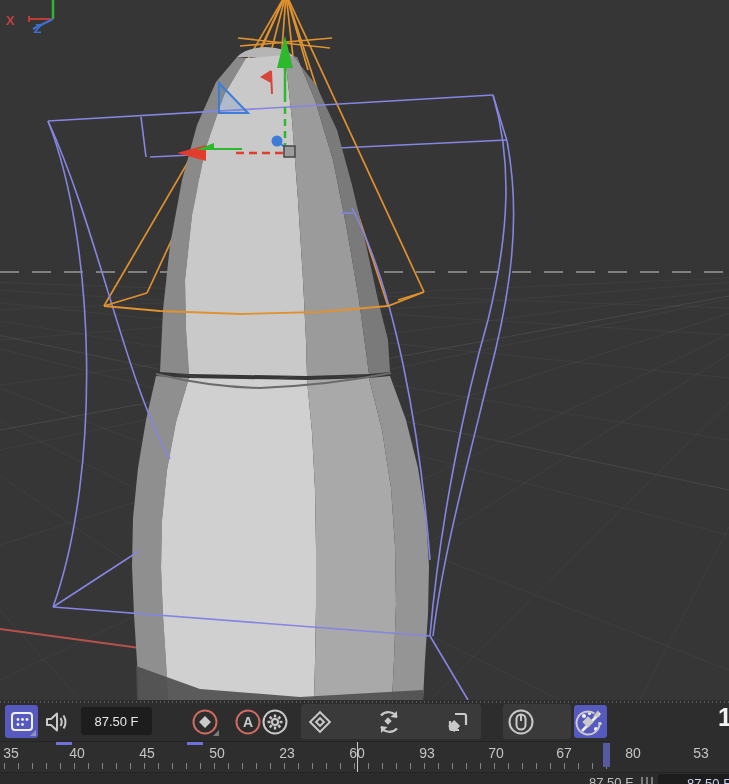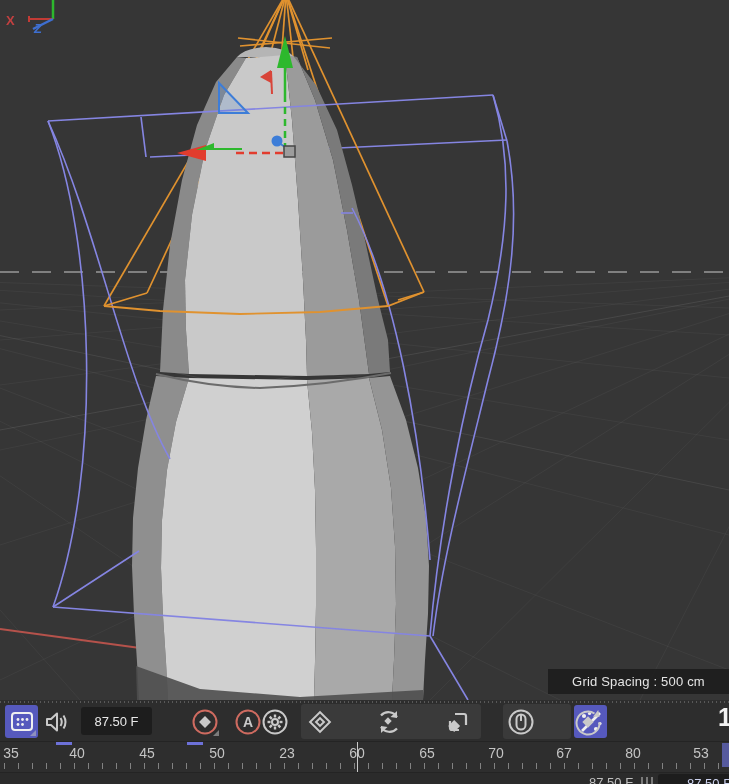--- a/index.html
+++ b/index.html
@@ -23,21 +23,21 @@
   .tbtn.active{background:#5659bd;}
   .panel{position:absolute;top:4px;height:35px;background:#3a3a3a;border-radius:3px;display:flex;}
   .panel .tbtn{position:relative;top:1px;}
   .corner{position:absolute;right:2px;bottom:2px;width:0;height:0;
           border-left:6px solid transparent;border-bottom:6px solid rgba(190,190,190,.55);}
   .framefield{position:absolute;left:81px;top:7px;width:71px;height:28px;background:#1d1d1d;border-radius:3px;
               display:flex;align-items:center;justify-content:center;color:#e8e8e8;font-size:13px;}
   .ovdigit{position:absolute;right:-3px;top:3px;color:#f2f2f2;font-size:25px;font-weight:bold;}
 
   
-  .ruler{position:relative;width:729px;height:30px;background:#2e2e2e;border-top:1px solid #242424;}
+  .ruler{position:relative;width:610px;height:30px;background:#2e2e2e;border-top:1px solid #242424;}
   .ruler .lab{position:absolute;top:3px;width:30px;text-align:center;color:#c4c4c4;font-size:14px;}
   .ticks{position:absolute;left:4px;right:0;top:21px;height:6px;
     background:repeating-linear-gradient(90deg,#828282 0 1px,transparent 1px 14px);}
   .playhead{position:absolute;left:357px;top:0;width:1px;height:30px;background:#c9c9c9;}
   .edge-marker{position:absolute;right:0;top:1px;width:7px;height:24px;background:#565a9e;}
   .mk{position:absolute;top:0;height:3px;width:16px;background:#6d71d8;}
 
   
   .bottomrow{position:relative;width:729px;height:13px;background:#2b2b2b;border-top:1px solid #242424;overflow:hidden;}
   .bottomrow .pv{position:absolute;top:2px;color:#bfbfbf;font-size:13px;}
@@ -152,23 +152,20 @@
 
     <svg class="axis-ind" width="70" height="40" viewBox="0 0 70 40">
       <path d="M53,0 L53,19" stroke="#2db82d" stroke-width="2.5"></path>
       <path d="M29,19 L53,19" stroke="#c23b35" stroke-width="2"></path>
       <path d="M29,16 L29,22" stroke="#c23b35" stroke-width="2"></path>
       <path d="M53,19 L33,29" stroke="#3e6fd0" stroke-width="2.5"></path>
       <text x="6" y="25" fill="#c24040" font-size="13" font-weight="bold">X</text>
       <text x="34" y="33" fill="#3e6fd0" font-size="13" font-weight="bold" font-style="italic">Z</text>
     </svg>
 
-    <div class="hud-bar">
-      <span>Grid Spacing : 500 cm</span>
-    </div>
   </div>
 
   <div class="toolbar">
 
     <div class="tbtn active" style="left:5px">
       <svg class="icon" width="24" height="22" viewBox="0 0 24 22">
         <rect x="2" y="2" width="20" height="17" rx="3" fill="none" stroke="#f0f0f0" stroke-width="2"></rect>
         <circle cx="8" cy="8.5" r="1.4" fill="#f0f0f0"></circle>
           <circle cx="12.5" cy="8.5" r="1.4" fill="#f0f0f0"></circle>
         <circle cx="17" cy="8.5" r="1.4" fill="#f0f0f0"></circle>
@@ -286,21 +283,21 @@
 
   <div class="ruler">
     <div class="mk" style="left:56px"></div>
     <div class="mk" style="left:187px"></div>
     <span class="lab" style="left:-4px">35</span>
     <span class="lab" style="left:62px">40</span>
     <span class="lab" style="left:132px">45</span>
     <span class="lab" style="left:202px">50</span>
     <span class="lab" style="left:272px">23</span>
     <span class="lab" style="left:342px">60</span>
-    <span class="lab" style="left:412px">65</span>
+    <span class="lab" style="left:412px">93</span>
     <span class="lab" style="left:481px">70</span>
     <span class="lab" style="left:549px">67</span>
     <span class="lab" style="left:618px">80</span>
     <span class="lab" style="left:686px">53</span>
     <div class="ticks"></div>
     <div class="playhead"></div>
     <div class="edge-marker"></div>
   </div>
 
   <div class="bottomrow">

